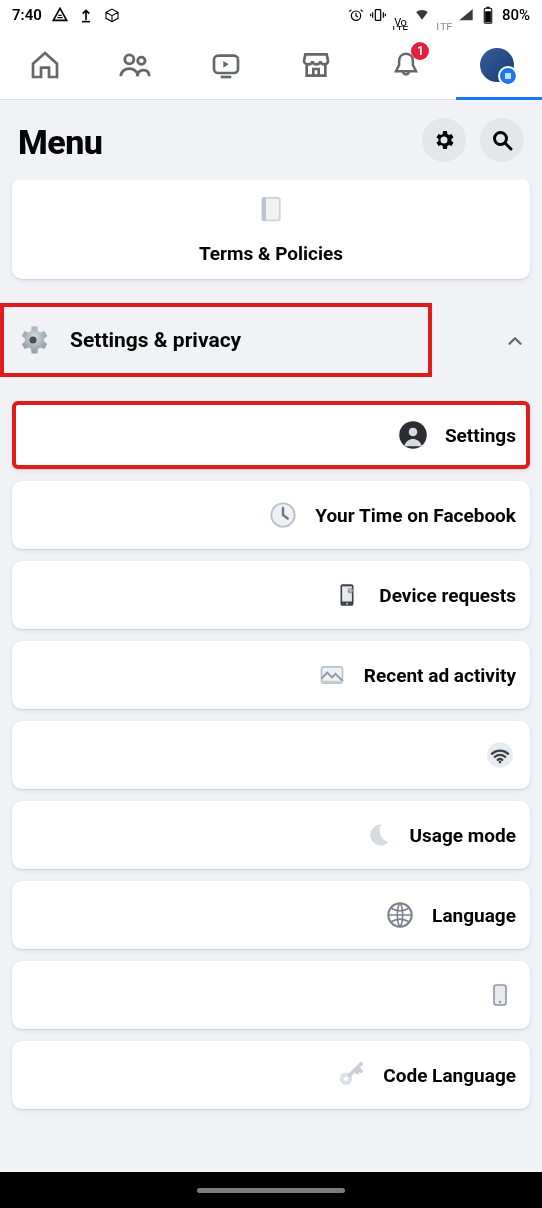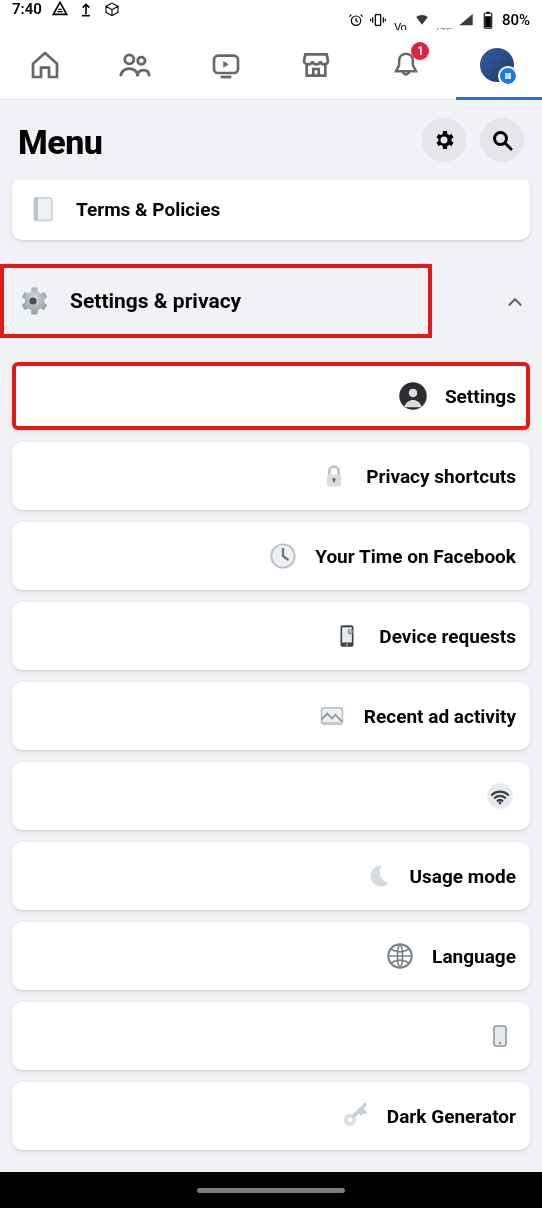--- a/index.html
+++ b/index.html
@@ -1,20 +1,20 @@
 <!DOCTYPE html>
 <html><head>
 <meta charset="utf-8">
 <style>
   * { margin: 0; padding: 0; box-sizing: border-box; }
   html, body { width: 542px; height: 1208px; font-family: -apple-system, BlinkMacSystemFont, "Segoe UI", Roboto, Helvetica, Arial, sans-serif; background: #f1f2f5; overflow: hidden; }
   .root { width: 100%; height: 100%; display: flex; flex-direction: column; background: #f1f2f5; }
 
   
-  .status-bar { height: 30px; display: flex; align-items: flex-start; justify-content: space-between; padding: 0 12px; background: #fff; font-size: 15px; font-weight: 600; }
+  .status-bar { height: 30px; display: flex; align-items: center; justify-content: space-between; padding: 0 12px; background: #fff; font-size: 15px; font-weight: 600; }
   .status-left { display: flex; align-items: center; gap: 10px; }
   .status-right { display: flex; align-items: center; gap: 6px; }
   .status-right svg { display: block; }
   .status-icon { width: 16px; height: 16px; display: inline-flex; align-items: center; justify-content: center; }
   .small-text { font-size: 11px; font-weight: 400; letter-spacing: -0.5px; margin-top: 24px; }
 
   
   .nav-bar { height: 70px; background: #fff; display: flex; align-items: center; justify-content: space-around; border-bottom: 1px solid #dadde1; position: relative; }
   .nav-item { width: 70px; height: 100%; display: flex; align-items: center; justify-content: center; position: relative; }
   .nav-item svg { stroke: #65676b; fill: none; stroke-width: 2; }
@@ -26,21 +26,21 @@
 
   
   .page-header { display: flex; align-items: flex-end; justify-content: space-between; padding: 18px 18px 18px 18px; }
   .page-title { font-size: 34px; font-weight: 800; letter-spacing: -0.5px; color: #050505; }
   .header-actions { display: flex; gap: 14px; }
   .circle-btn { width: 44px; height: 44px; border-radius: 50%; background: #e4e6ea; display: flex; align-items: center; justify-content: center; }
 
   .content { flex: 1; overflow: hidden; padding: 0 12px; display: flex; flex-direction: column; gap: 12px; }
 
   
-  .card { background: #fff; border-radius: 10px; box-shadow: 0 1px 2px rgba(0,0,0,0.10), 0 2px 6px rgba(0,0,0,0.06); }
+  .card { background: #fff; border-radius: 10px; box-shadow: 0 1px 2px rgba(0,0,0,0.10), 0 2px 6px rgba(0,0,0,0.06); flex-direction: column; }
   .top-card { padding: 14px 14px; display: flex; align-items: center; gap: 16px; margin-top:-2px; }
   .top-card .icon-box { width: 34px; height: 34px; display: flex; align-items: center; justify-content: center; }
   .top-card-label { font-size: 19px; font-weight: 700; color: #050505; }
 
   
   .section-row { display: flex; align-items: center; padding: 12px 18px 12px 8px; gap: 16px; position: relative; margin-left:-12px; margin-right:-12px; }
   .section-row .gear-circle { width: 42px; height: 42px; display:flex; align-items:center; justify-content:center; }
   .section-label { font-size: 21px; font-weight: 700; color: #050505; flex: 1; }
   .chevron { width: 20px; height: 20px; }
 
@@ -218,31 +218,20 @@
       <span class="list-icon">
         <svg viewBox="0 0 24 24" width="30" height="30">
             <circle cx="12" cy="12" r="11" fill="#2b2d31"></circle>
             <circle cx="12" cy="9.5" r="3.4" fill="#d8dadf"></circle>
             <path d="M5 21c1-4 4.2-5.8 7-5.8s6 1.8 7 5.8" fill="#d8dadf"></path>
           </svg>
       </span>
       <span class="list-label">Settings</span>
     </div>
 
-    <div class="list-card">
-      <span class="list-icon">
-        <svg viewBox="0 0 24 24" width="28" height="28">
-            <rect x="6" y="11" width="12" height="10" rx="2" fill="#d8dce1"></rect>
-            <path d="M8 11V8a4 4 0 0 1 8 0v3" fill="none" stroke="#c0c5cb" stroke-width="2.4"></path>
-            <circle cx="12" cy="15" r="1.4" fill="#6e7780"></circle>
-            <path d="M12 15v2.6" stroke="#6e7780" stroke-width="1.6"></path>
-          </svg>
-      </span>
-      <span class="list-label">Privacy shortcuts</span>
-    </div>
 
     <div class="list-card">
       <span class="list-icon">
         <svg viewBox="0 0 24 24" width="28" height="28">
             <circle cx="12" cy="12" r="10" fill="#eef0f3" stroke="#b9c0c8" stroke-width="1.6"></circle>
             <path d="M12 6v6l4 3" fill="none" stroke="#6e7780" stroke-width="2" stroke-linecap="round"></path>
           </svg>
       </span>
       <span class="list-label">Your Time on Facebook</span>
     </div>
@@ -310,21 +299,21 @@
     </div>
 
     <div class="list-card">
       <span class="list-icon">
         <svg viewBox="0 0 24 24" width="30" height="30">
             <circle cx="8" cy="15" r="5" fill="#dde1e6"></circle>
             <circle cx="8" cy="15" r="1.8" fill="#fff"></circle>
             <path d="M11 12 L20 3 M17 6l3 3 M15 8l2 2" stroke="#c9cfd6" stroke-width="3" stroke-linecap="round"></path>
           </svg>
       </span>
-      <span class="list-label">Dark Generator</span>
+      <span class="list-label">Code Language</span>
     </div>
 
   </div>
 
   <div class="bottom-bar">
     <div class="pill"></div>
   </div>
 
 </div>
 

